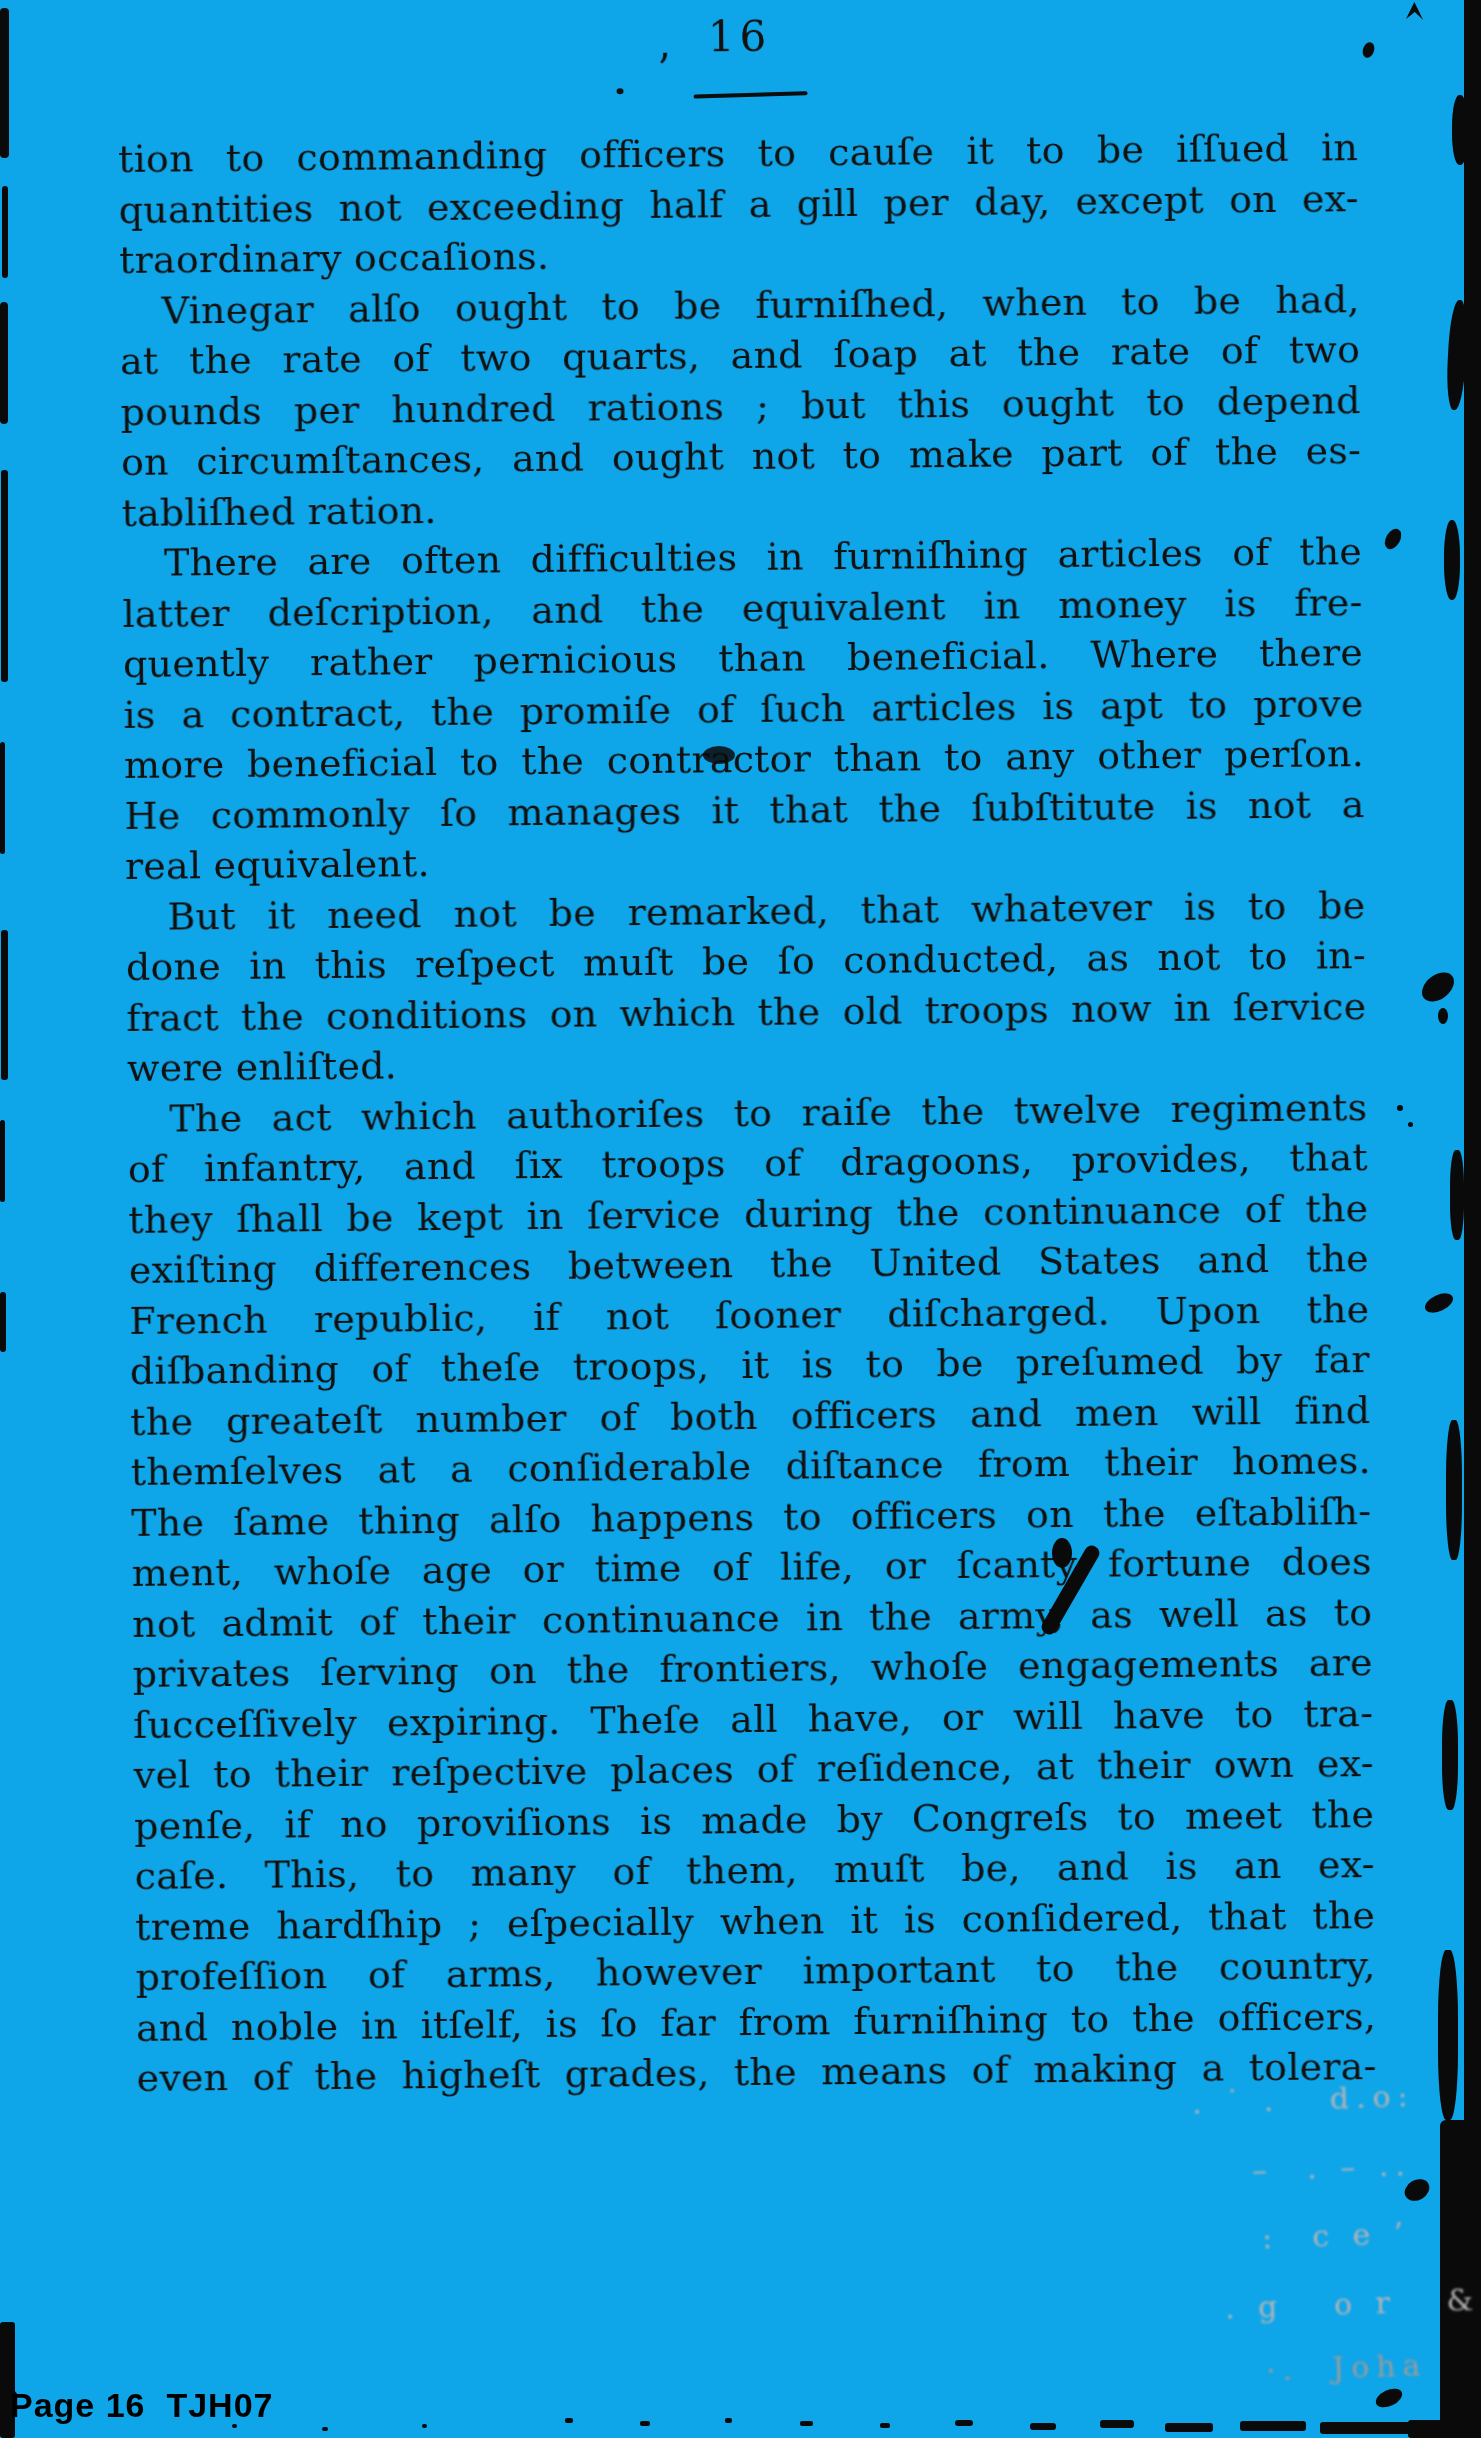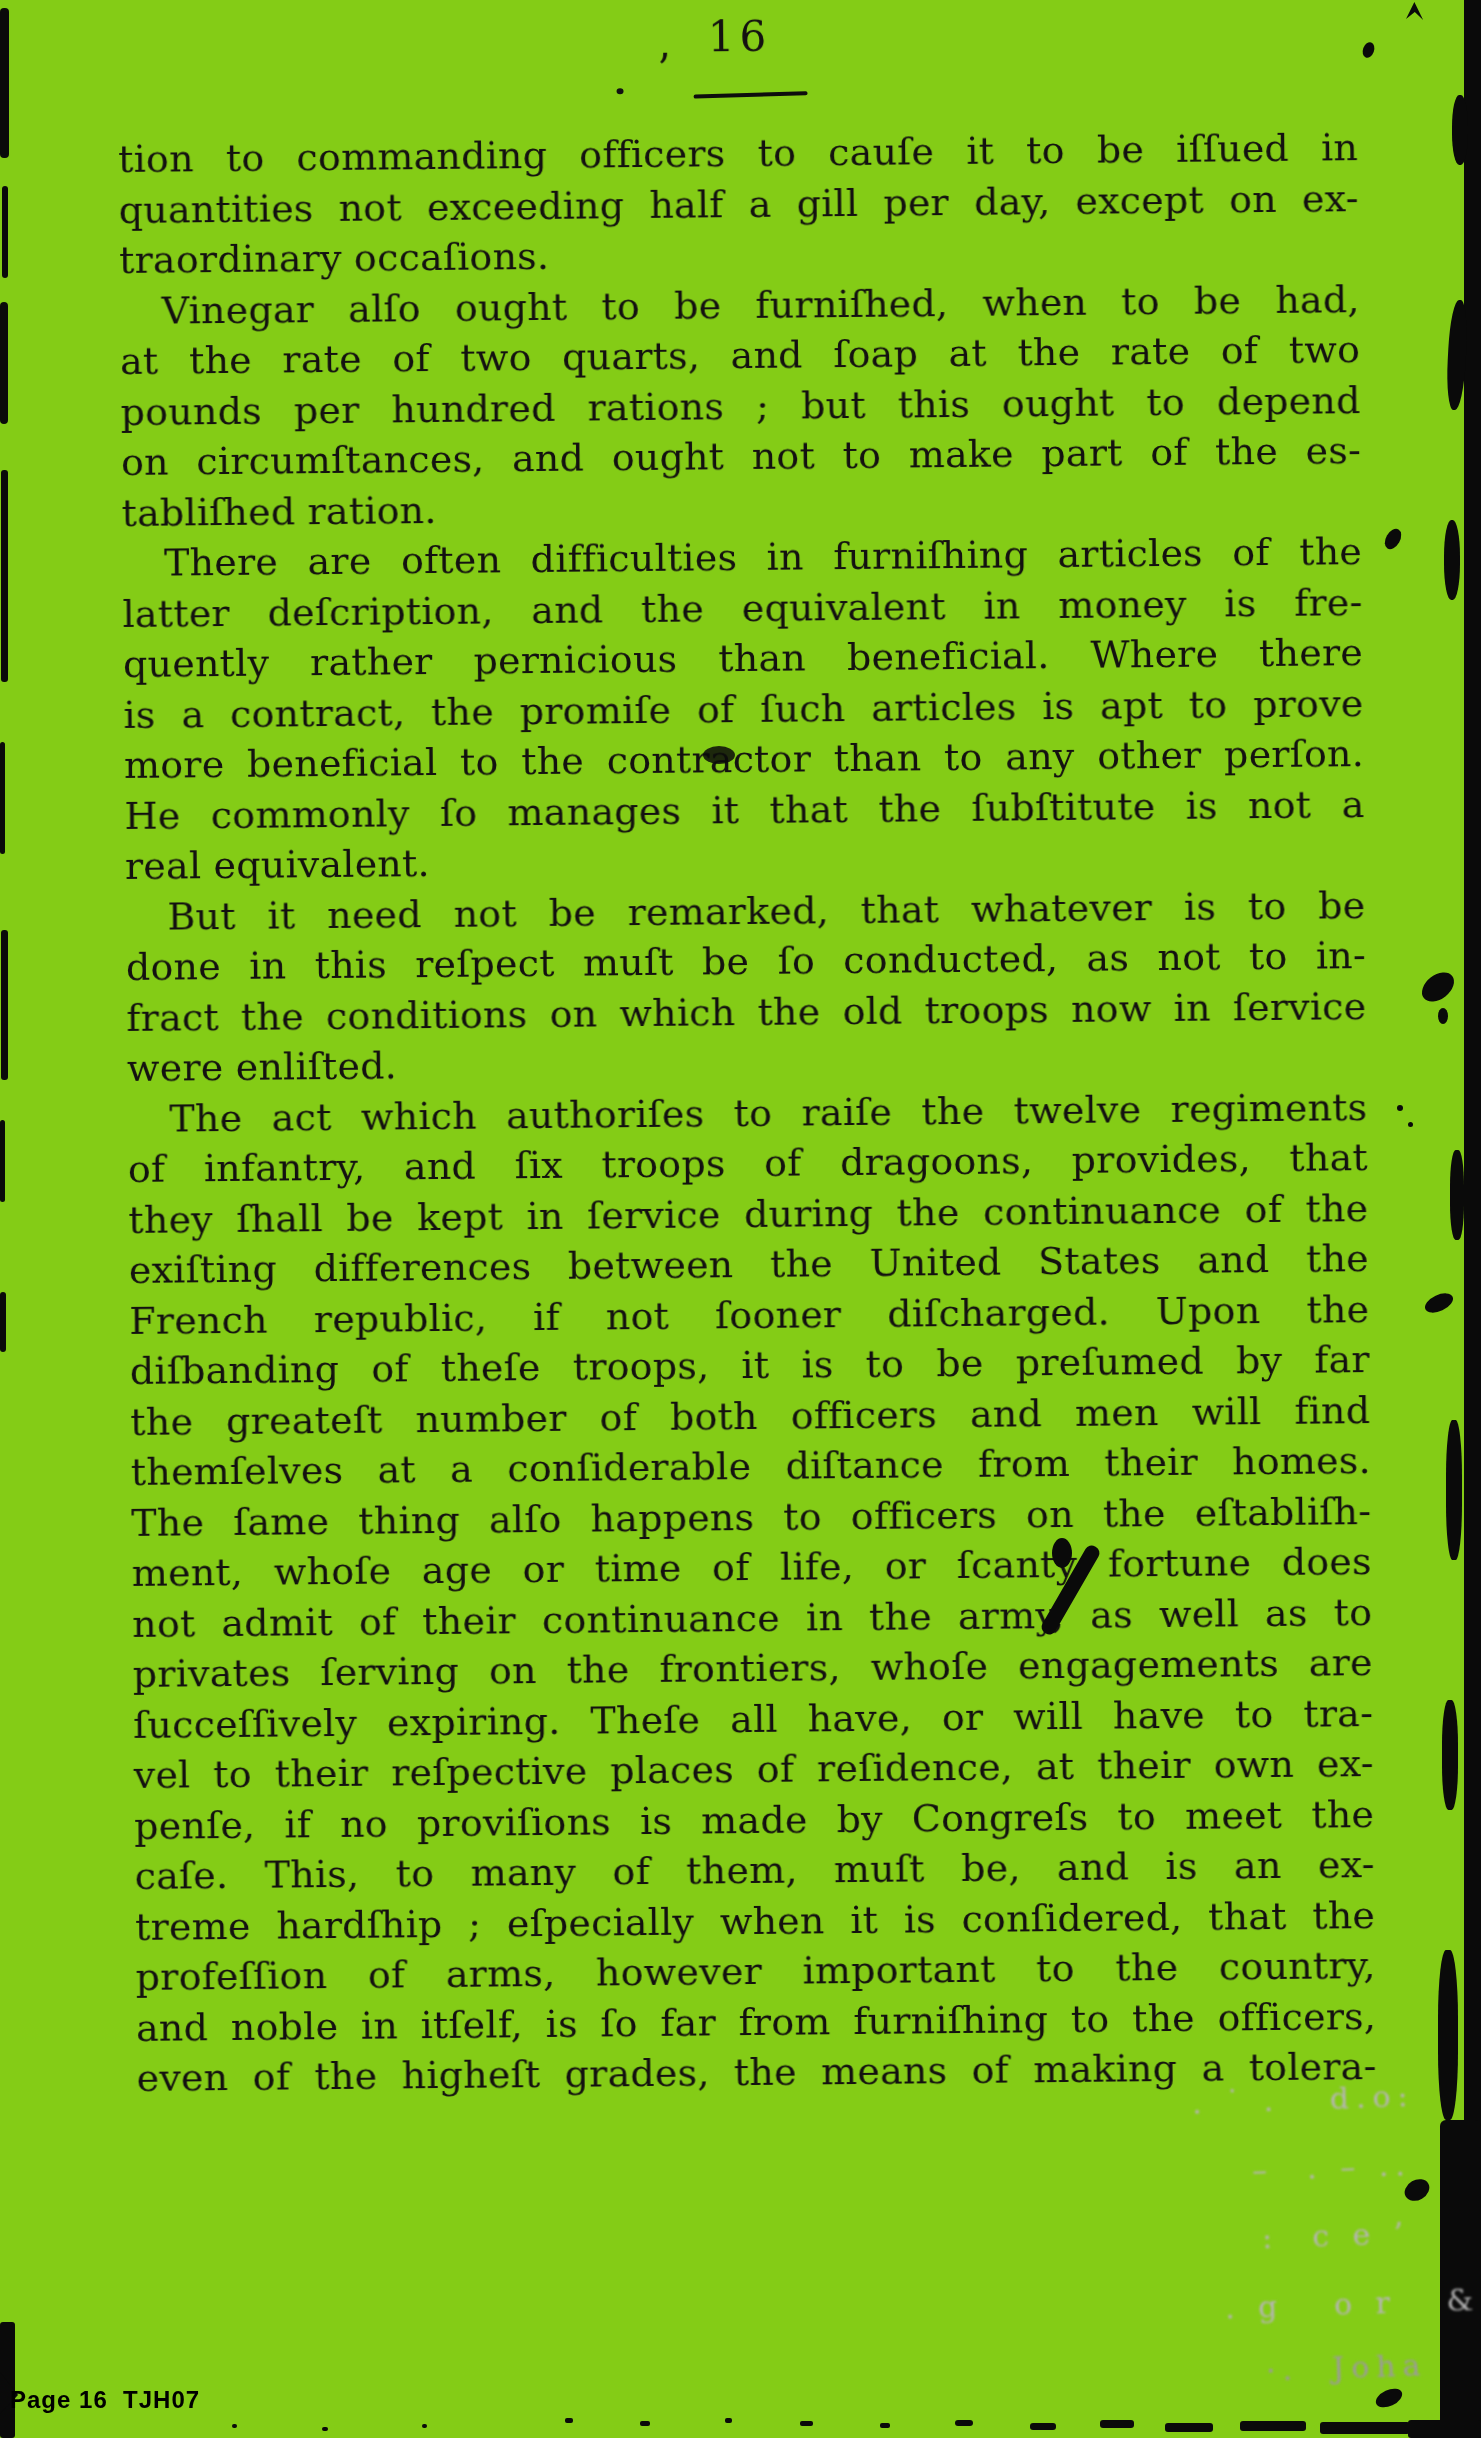--- a/index.html
+++ b/index.html
@@ -1,34 +1,34 @@
 <!DOCTYPE html>
 <html><head>
 <meta charset="utf-8">
 <style>
   html,body{margin:0;padding:0;background:#e8e8e8}
-  .page{position:relative;width:1481px;height:2438px;background:#84cc16;overflow:hidden;
+  .page{position:relative;width:1481px;height:2438px;background:#0ea5e9;overflow:hidden;
         font-family:"DejaVu Serif","Liberation Serif",serif;color:#131110}
   .skew{position:absolute;inset:0;transform:rotate(-0.55deg);transform-origin:118px 140px}
 
   .pageno{position:absolute;top:18px;left:0;width:100%;text-align:center;
           font-size:42px;letter-spacing:5px;filter:blur(.35px)}
   .pageno-rule{position:absolute;left:694px;top:99px;width:114px;height:4px;background:#0d0d0d;
                border-radius:2px;transform:rotate(-1.2deg)}
   .hmark-apos{position:absolute;left:658px;top:50px;font-size:42px;filter:blur(.3px)}
   .hmark-dot{position:absolute;left:617px;top:93px;width:7px;height:6px;background:#111;border-radius:50%}
 
   .textcol{position:absolute;left:118px;top:134px;width:1240px;filter:blur(.35px)}
   .line{font-size:38px;line-height:50.5px;text-align:justify;text-align-last:justify;
         text-justify:inter-word;letter-spacing:.2px}
   .line.end{text-align-last:left}
   .line.indent{text-indent:42px}
 
   .footer{position:absolute;left:10px;top:2386px;font-family:"Liberation Sans",sans-serif;
-          font-weight:700;font-size:24px;letter-spacing:1px;color:#000;white-space:pre}
+          font-weight:700;font-size:34px;letter-spacing:1px;color:#000;white-space:pre}
 
   .artifacts{position:absolute;inset:0;pointer-events:none}
   .art{position:absolute;background:#0a0a0a}
 
   .bleed{position:absolute;inset:0;pointer-events:none;font-family:"DejaVu Serif",serif}
   .bleed .frag{position:absolute;color:#b5b5b5;font-size:30px;letter-spacing:7px;
                filter:blur(1.1px);transform:rotate(-2deg);white-space:pre}
   .bleed div:nth-of-type(1){left:1192px;top:2082px}
   .bleed div:nth-of-type(2){left:1252px;top:2150px}
   .bleed div:nth-of-type(3){left:1262px;top:2218px}

